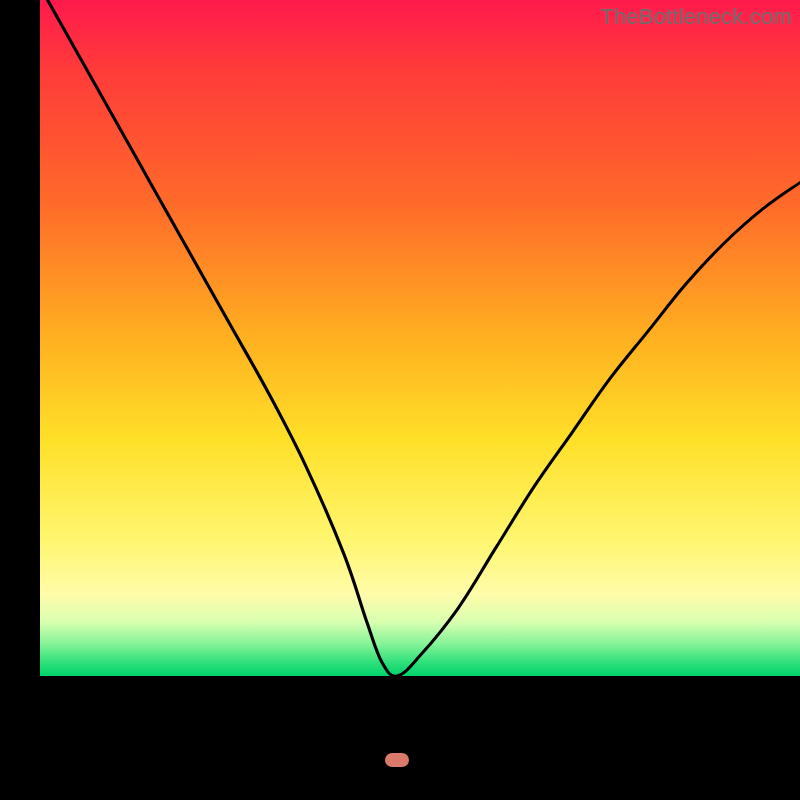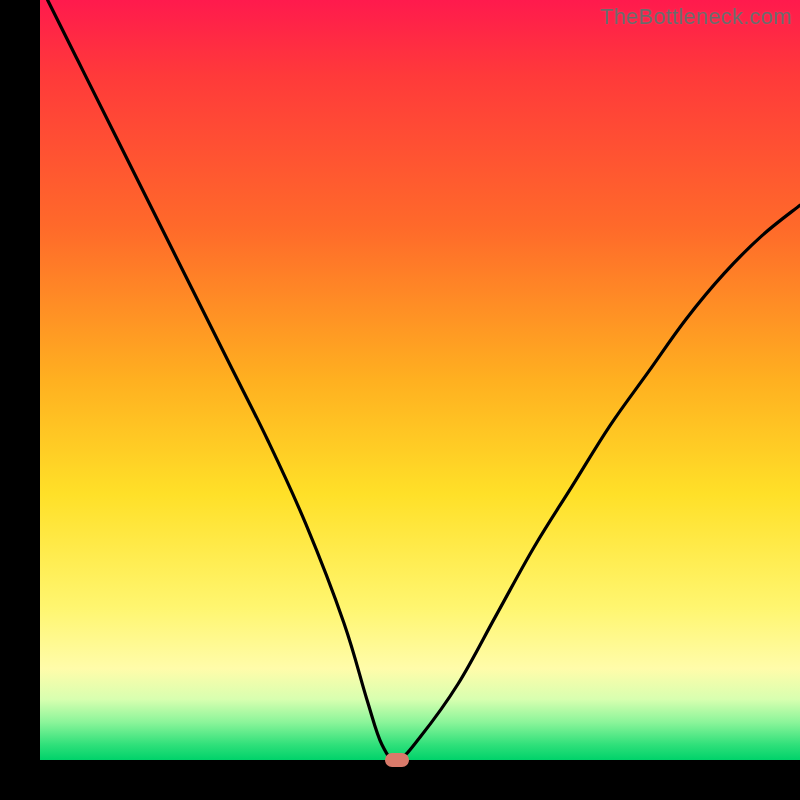--- a/index.html
+++ b/index.html
@@ -14,21 +14,21 @@
     position: relative;
     width: 800px;
     height: 800px;
     background: #000;
   }
   .plot-area {
     position: absolute;
     left: 40px;
     top: 0px;
     width: 760px;
-    height: 760px;
+    height: 676px;
     
     background: linear-gradient(to bottom,
       #ff1a4d 0%,
       #ff3a3a 10%,
       #ff6a2a 30%,
       #ffb020 50%,
       #ffe028 65%,
       #fff670 80%,
       #fffcaa 88%,
       #d8ffb0 92%,

